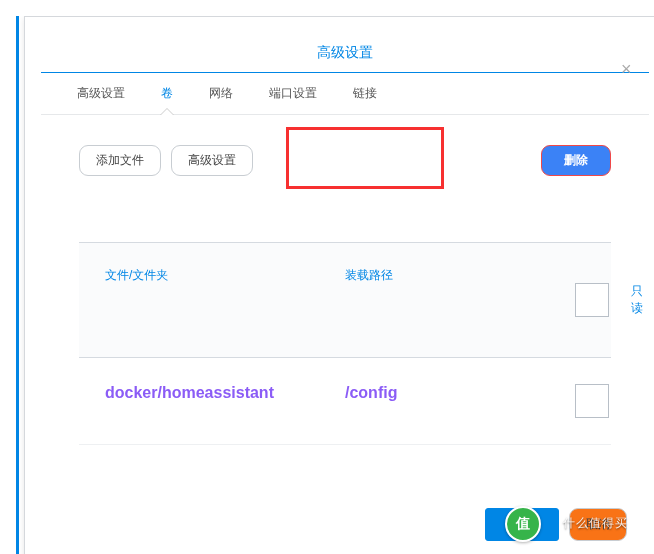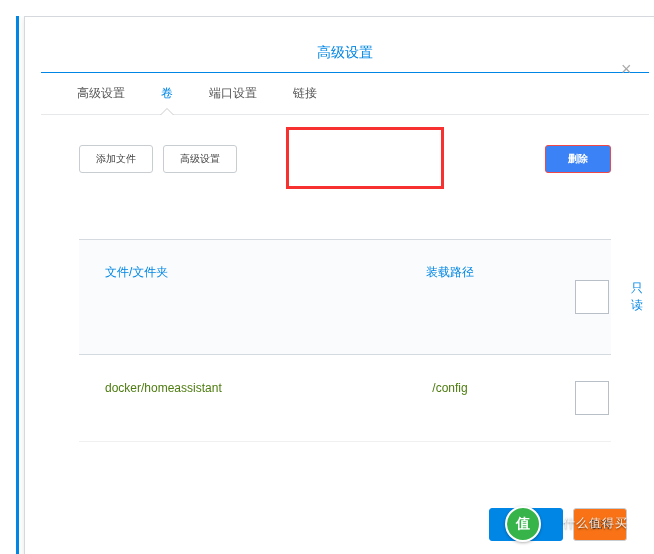--- a/index.html
+++ b/index.html
@@ -8,29 +8,29 @@
     .modal-header { height: 40px; border-bottom: 1px solid #0086e5; display: flex; align-items: center; justify-content: center; position: relative; }
     .modal-title { color: #0086e5; font-size: 14px; font-weight: 400; }
     .close-btn { position: absolute; right: 12px; top: 12px; width: 16px; height: 16px; cursor: pointer; color: #aaa; font-size: 18px; line-height: 16px; text-align: center; }
     .tabs { display: flex; padding: 0 18px; border-bottom: 1px solid #e6e8ea; }
     .tab { padding: 12px 18px; color: #555; cursor: pointer; position: relative; font-size: 12px; }
     .tab.active { color: #0086e5; }
     .tab.active::after { content: ''; position: absolute; bottom: -1px; left: 50%; transform: translateX(-50%); width: 0; height: 0; border-left: 6px solid transparent; border-right: 6px solid transparent; border-bottom: 6px solid #fff; z-index: 2; }
     .tab.active::before { content: ''; position: absolute; bottom: -1px; left: 50%; transform: translateX(-50%); width: 0; height: 0; border-left: 7px solid transparent; border-right: 7px solid transparent; border-bottom: 7px solid #ccc; z-index: 1; }
     .content { padding: 14px 22px; }
     .toolbar { display: flex; gap: 10px; margin-bottom: 14px; }
-    .btn { padding: 6px 16px; border: 1px solid #c8cdd2; background: #fff; border-radius: 3px; color: #444; cursor: pointer; font-size: 10px; }
+    .btn { padding: 6px 16px; border: 1px solid #c8cdd2; background: #fff; border-radius: 9px; color: #444; cursor: pointer; font-size: 12px; }
     .btn-danger { background: #3b82f6; color: #fff; border-color: #f04848; margin-left: auto; padding: 6px 22px; font-weight: bold; }
     .table { width: 100%; }
     .table-header { display: flex; border-top: 1px solid #d5dae0; border-bottom: 1px solid #d5dae0; background: #fafbfc; margin-top: 20px; }
     .table-header .cell { padding: 8px 10px; color: #0086e5; font-size: 12px; }
     .table-row { display: flex; border-bottom: 1px solid #eef0f2; }
-    .table-row .cell { padding: 10px; color: #4d7c0f; font-size: 12px; }
+    .table-row .cell { padding: 10px; color: #8b5cf6; font-size: 16px; font-weight: bold; }
     .col-file { flex: 0 0 240px; }
-    .col-path { flex: 0 0 230px; text-align: center; }
+    .col-path { flex: 0 0 230px; }
     .col-ro { flex: 1; text-align: right; display: flex; align-items: center; justify-content: center; }
     .checkbox { width: 14px; height: 14px; border: 1px solid #b8bfc7; background: #fff; display: inline-block; }
     .ro-label { margin-left: 6px; color: #0086e5; }
     .highlight-box { position: absolute; border: 3px solid #f73030; left: 261px; top: 110px; width: 158px; height: 62px; pointer-events: none; }
     .footer { position: absolute; bottom: 12px; right: 22px; display: flex; gap: 10px; }
     .btn-primary { background: #0086e5; color: #fff; border: 1px solid #0086e5; padding: 7px 24px; border-radius: 3px; cursor: pointer; font-size: 12px; }
     .watermark { position: absolute; right: 10px; bottom: 6px; display: flex; align-items: center; gap: 6px; }
     .wm-circle { width: 36px; height: 36px; border-radius: 50%; background: #36b44a; color: #fff; display: flex; align-items: center; justify-content: center; font-size: 14px; font-weight: bold; border: 2px solid #fff; box-shadow: 0 1px 3px rgba(0,0,0,0.3); }
     .wm-text { color: rgba(255,255,255,0.9); font-size: 12px; text-shadow: 0 1px 2px rgba(0,0,0,0.6); font-weight: 500; letter-spacing: 1px; }
     .left-edge { position: absolute; left: 0; top: 0; width: 8px; height: 100%; background: linear-gradient(to right, #0086e5 0%, #0086e5 3px, #fff 3px); }
@@ -42,20 +42,21 @@
 
 <div class="modal">
   <div class="modal-header">
     <span class="modal-title">高级设置</span>
     <span class="close-btn">×</span>
   </div>
 
   <div class="tabs">
     <div class="tab">高级设置</div>
     <div class="tab active">卷</div>
+    <div class="tab">网络</div>
     <div class="tab">端口设置</div>
     <div class="tab">链接</div>
   </div>
 
   <div class="content">
     <div class="toolbar">
       <button class="btn">添加文件</button>
       <button class="btn">高级设置</button>
       <button class="btn btn-danger">删除</button>
     </div>

